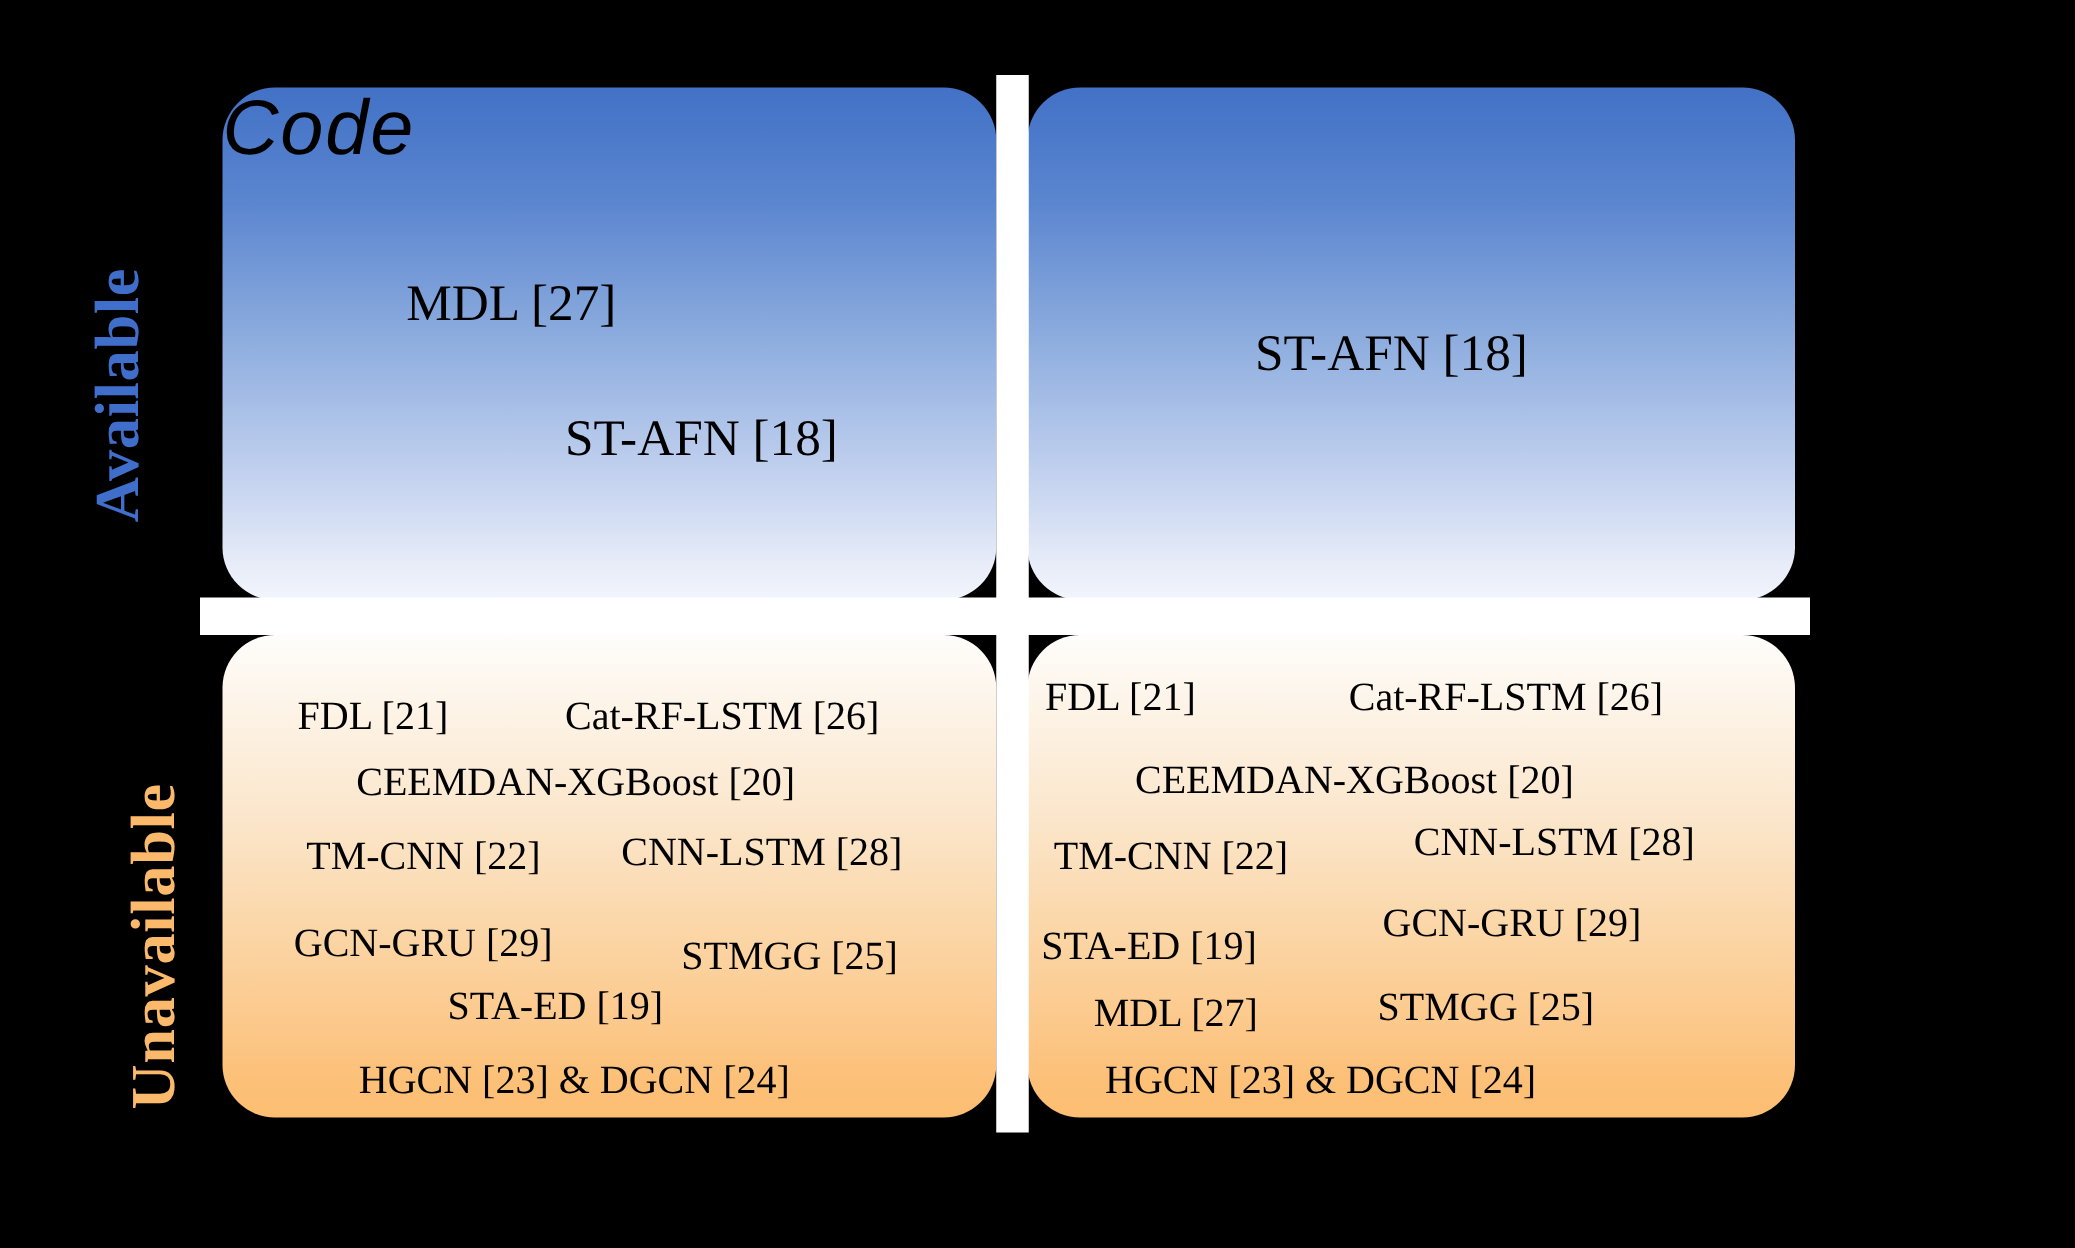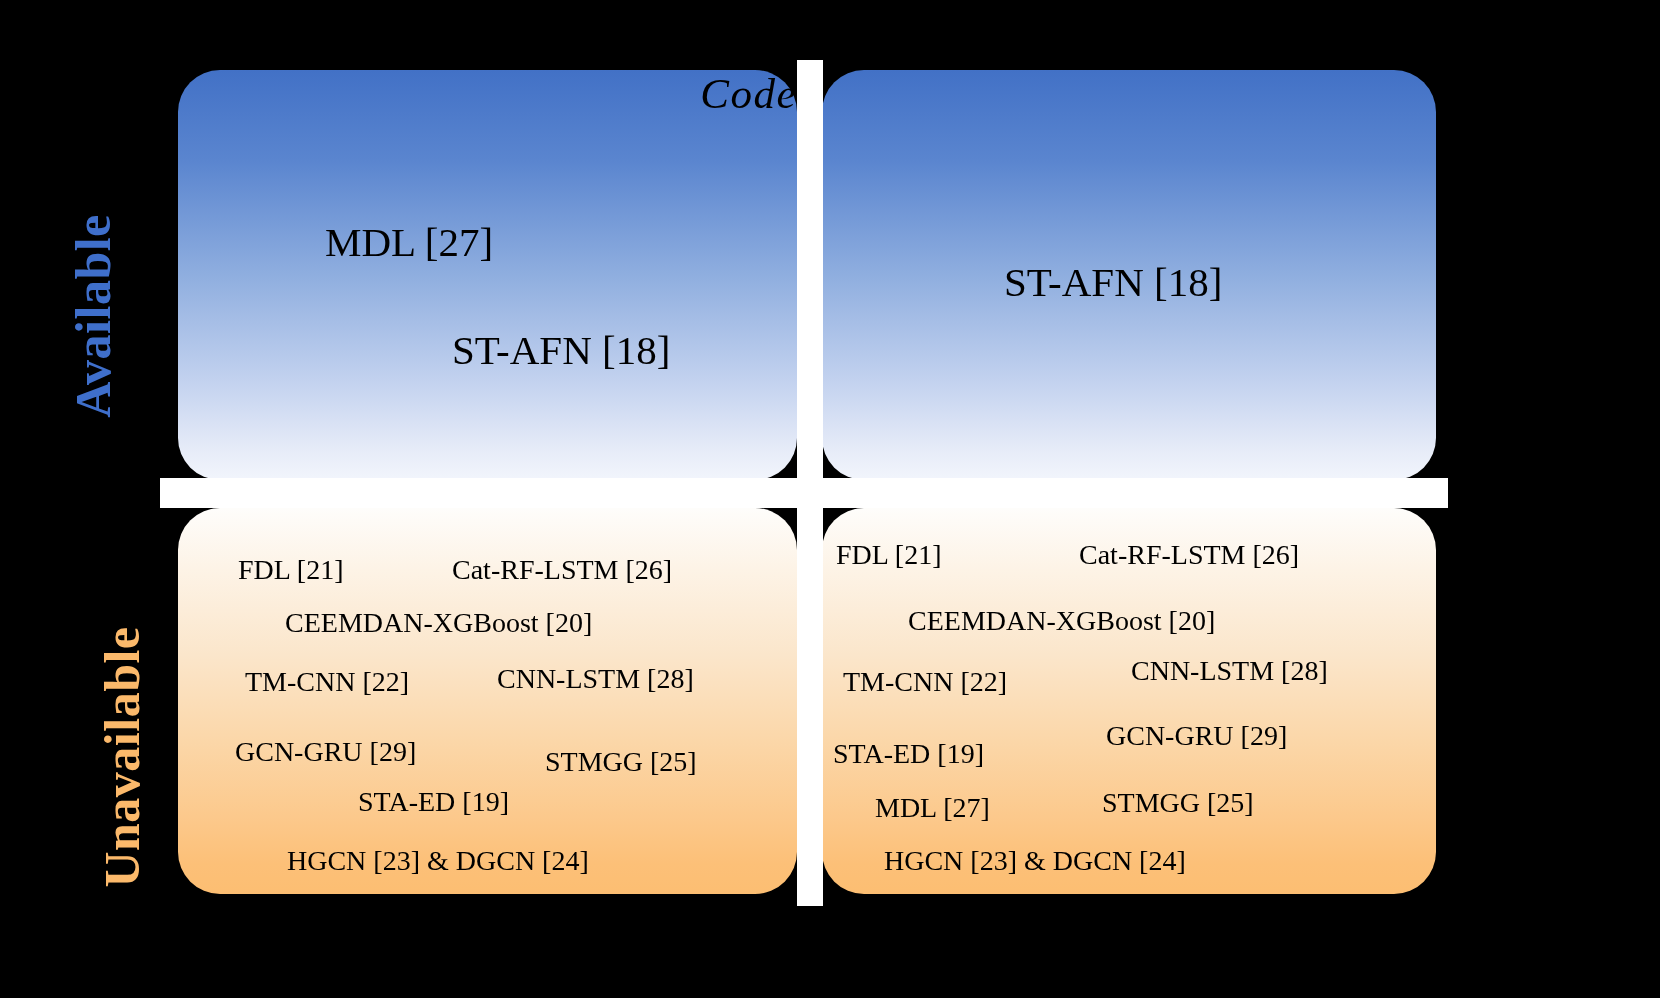--- a/index.html
+++ b/index.html
@@ -73,40 +73,40 @@
   .divider {
     position: absolute;
     background: #FFFFFF;
   }
   #divider-vertical   { left: 797px; top: 60px;  width: 26px; height: 846px; }
   #divider-horizontal { left: 160px; top: 478px; width: 1288px; height: 30px; }
 
   
   .col-header {
     position: absolute;
-    text-align: right;
+    text-align: left;
     color: #000000;
-    font-family: Liberation Serif, serif;
-    font-size: 43px;
+    font-family: Liberation Sans, sans-serif;
+    font-size: 62px;
     font-weight: 400;
     font-style: italic;
     letter-spacing: 1.5px;
     line-height: 1;
     z-index: 5;
   }
   #header-code    { left: 178px; top: 72px; width: 619px; }
   #header-dataset { left: 822px; top: 72px; width: 614px; }
 
   
   .entry {
     position: absolute;
     white-space: nowrap;
     color: #000000;
     font-family: "Liberation Serif", "DejaVu Serif", serif;
-    font-size: 28px;
+    font-size: 32px;
     line-height: 1;
     z-index: 4;
   }
   .entry.big { font-size: 41px; }
 
   
   .panel { z-index: 1; }
   .divider { z-index: 3; }
 </style>
 </head>

